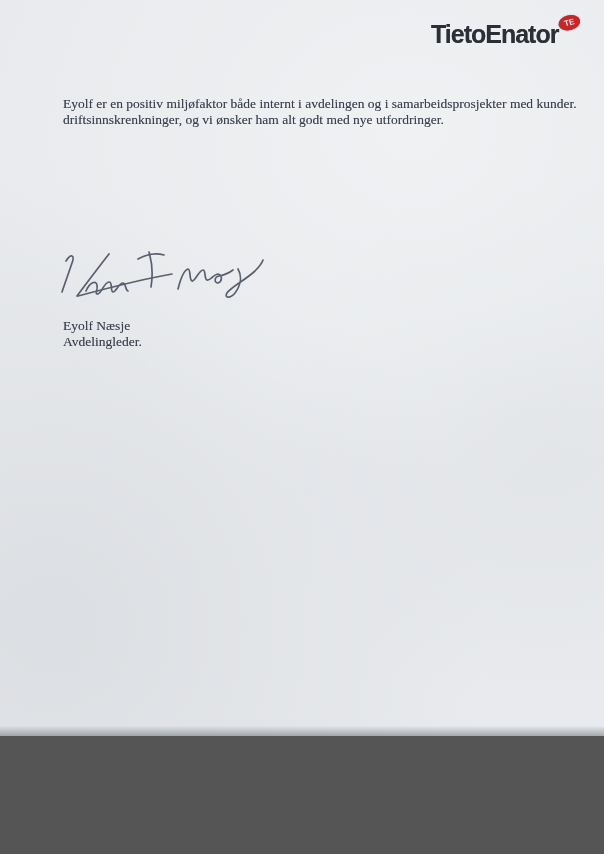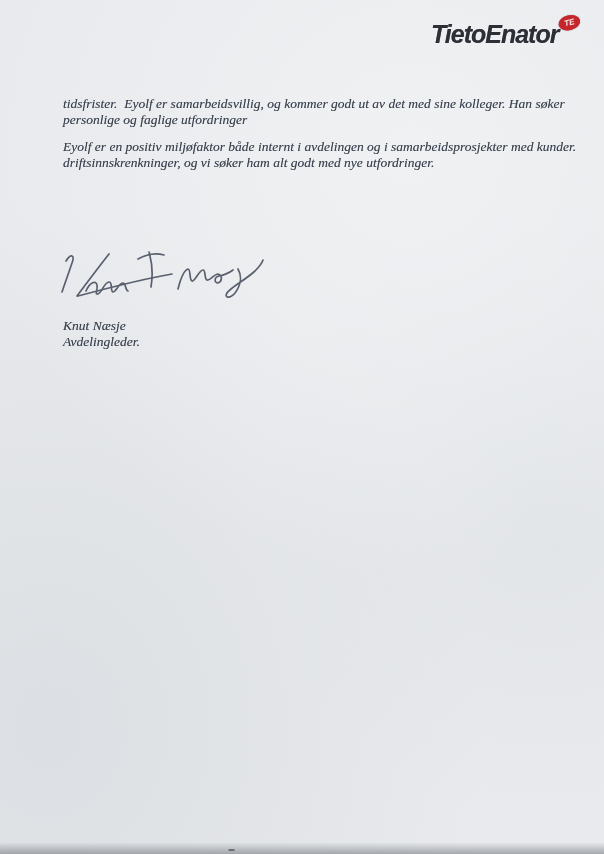--- a/index.html
+++ b/index.html
@@ -1,27 +1,26 @@
 <!DOCTYPE html>
 <html><head>
 <meta charset="utf-8">
 <style>
   html,body{margin:0;padding:0;background:#555;}
   .page{
     position:relative;
-    width:604px;height:854px;
+    width:604px;height:736px;
     overflow:hidden;
     font-family:"Liberation Serif", serif;
     background:
       linear-gradient(to bottom, rgba(130,136,142,0) 98.6%, rgba(110,116,122,.55) 100%),
       radial-gradient(130% 90% at 68% 18%, #eff1f3 0%, rgba(239,241,243,0) 55%),
       radial-gradient(120% 100% at 8% 85%, rgba(205,209,214,.45) 0%, rgba(205,209,214,0) 60%),
       radial-gradient(80% 60% at 90% 60%, rgba(214,218,222,.35) 0%, rgba(214,218,222,0) 60%),
       #e8eaed;
-    font-style: italic;
   }
   .logo{
     position:absolute;top:22px;left:431px;
     display:flex;align-items:flex-start;
     font-family:"Liberation Sans", sans-serif;
   }
   .brand{
     font-size:25px;font-weight:bold;color:#2c3036;
     letter-spacing:-1px;line-height:1;
     text-shadow:0 0 .6px rgba(44,48,54,.6);
@@ -63,42 +62,38 @@
 
 <div class="page">
 
   <div class="logo">
     <span class="brand">TietoEnator</span>
     <span class="badge">TE</span>
   </div>
 
   <div class="letter-body">
     <div class="para">
-      <div class="line">tidsfrister.  Eyolf er samarbeidsvillig, og kommer godt ut av det med sine kolleger. Han søker</div>
-      <div class="line">personlige og faglige utfordringer</div>
-    </div>
-    <div class="para">
       <div class="line">Eyolf er en positiv miljøfaktor både internt i avdelingen og i samarbeidsprosjekter med kunder.</div>
-      <div class="line">driftsinnskrenkninger, og vi søker ham alt godt med nye utfordringer.</div>
+      <div class="line">driftsinnskrenkninger, og vi ønsker ham alt godt med nye utfordringer.</div>
     </div>
   </div>
 
   <div class="signature">
     <svg viewBox="0 0 220 62" fill="none" stroke="#4a5160" stroke-width="1.7" stroke-linecap="round" stroke-linejoin="round" opacity="0.9">
       <path d="M14,12 C19,4 23,6 20,14 C17,23 13,34 10,43"></path>
       <path d="M57,5 C46,19 34,35 25,47"></path>
       <path d="M34,42 C38,33 44,31 45,36 C46,40 43,45 45,45 C49,46 52,33 57,33 C61,33 58,42 61,43 C64,43 67,34 71,34 C74,34 73,41 76,42"></path>
       <path d="M26,47 C60,38 90,30 120,25"></path>
       <path d="M97,3 C100,13 101,26 99,38"></path>
       <path d="M86,10 C95,5 105,4 112,6"></path>
       <path d="M126,40 C129,28 133,21 136,20 C139,20 137,31 140,32 C143,33 147,21 151,21 C154,21 152,30 155,31 C158,32 162,25 166,25 C171,26 170,33 166,34 C162,34 162,28 167,27 C172,26 177,24 181,21"></path>
       <path d="M186,20 C190,27 189,36 183,44 C178,50 172,49 175,44 C179,38 192,32 203,22 C207,18 210,14 211,11"></path>
     </svg>
   </div>
 
   <div class="signer">
-    <div>Knut Næsje</div>
+    <div>Eyolf Næsje</div>
     <div>Avdelingleder.</div>
   </div>
 
   <div class="scan-artifact"></div>
 
 </div>
 
 </body></html>

